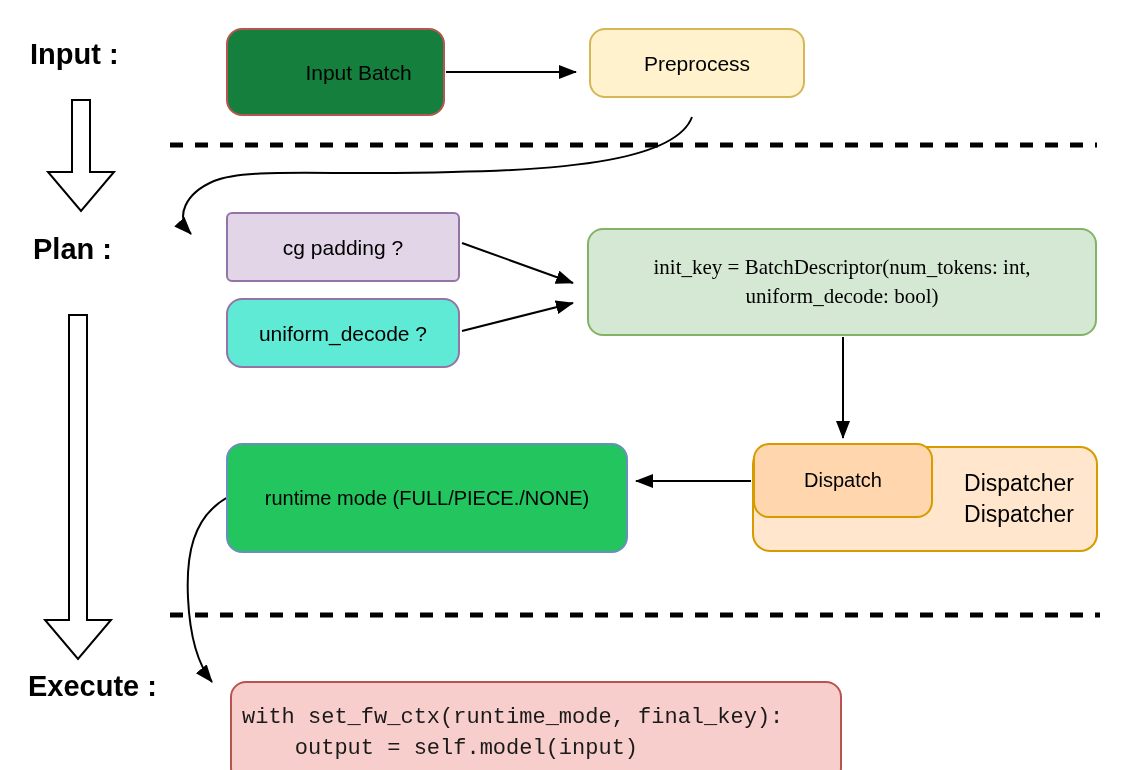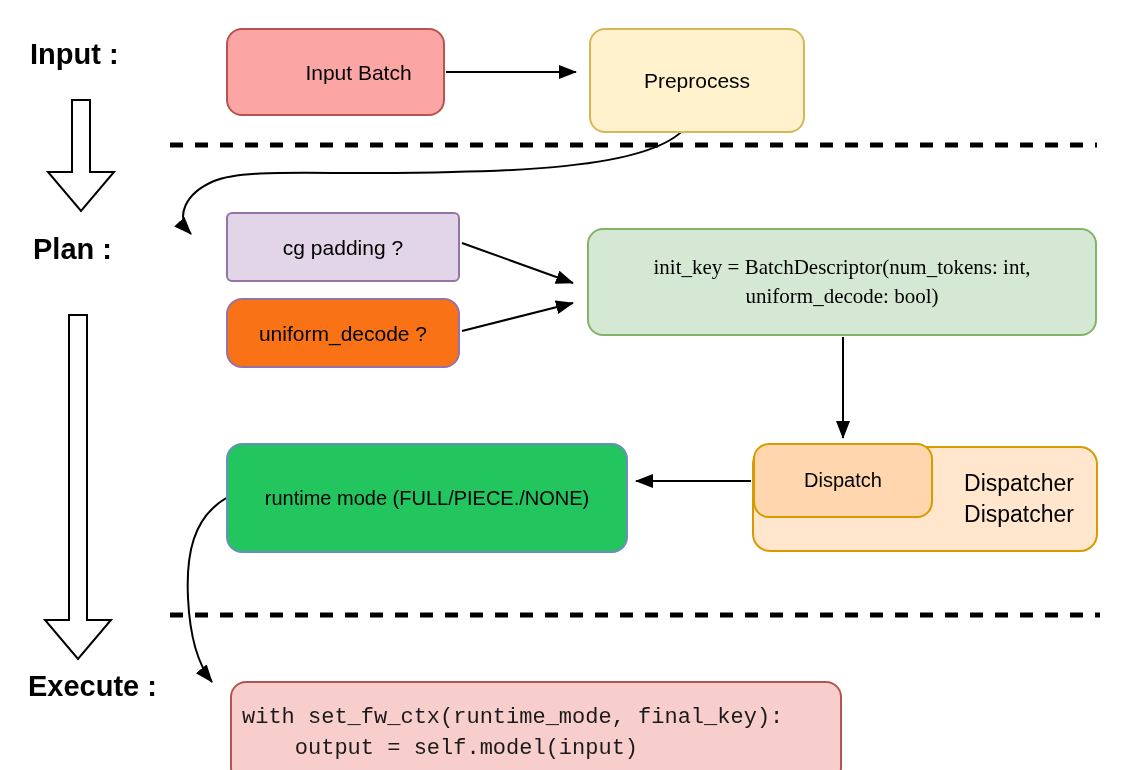--- a/index.html
+++ b/index.html
@@ -87,33 +87,33 @@
     <path d="M462 331 L573 303" stroke="#000" stroke-width="2" fill="none" marker-end="url(#ah)"></path>
     <path d="M843 337 V438" stroke="#000" stroke-width="2" fill="none" marker-end="url(#ah)"></path>
     <path d="M751 481 H636" stroke="#000" stroke-width="2" fill="none" marker-end="url(#ah)"></path>
     <path d="M228 497 C192 517 186 556 188 598 C190 640 199 666 212 682" stroke="#000" stroke-width="2" fill="none" marker-end="url(#ah)"></path>
   </svg>
 
   <div class="stage-label" style="left:30px; top:38px;">Input :</div>
   <div class="stage-label" style="left:33px; top:233px;">Plan :</div>
   <div class="stage-label" style="left:28px; top:670px;">Execute :</div>
 
-  <div class="node" style="left: 226px; top: 28px; width: 219px; height: 88px; background: #fca5a5; border-color: rgb(184, 84, 80); padding-left: 46px;">
+  <div class="node" style="left: 226px; top: 28px; width: 219px; height: 88px; background: #15803d; border-color: rgb(184, 84, 80); padding-left: 46px;">
     <span class="line">Input Batch</span>
   </div>
 
-  <div class="node" style="left: 589px; top: 28px; width: 216px; height: 105px; background: rgb(255, 242, 204); border-color: rgb(214, 182, 86);">
+  <div class="node" style="left: 589px; top: 28px; width: 216px; height: 70px; background: rgb(255, 242, 204); border-color: rgb(214, 182, 86);">
     <span class="line">Preprocess</span>
   </div>
 
   <div class="node" style="left: 226px; top: 212px; width: 234px; height: 70px; background: rgb(225, 213, 231); border-color: rgb(150, 115, 166); border-radius: 6px;">
     <span class="line">cg padding ?</span>
   </div>
 
-  <div class="node" style="left: 226px; top: 298px; width: 234px; height: 70px; background: #f97316; border-color: rgb(150, 115, 166);">
+  <div class="node" style="left: 226px; top: 298px; width: 234px; height: 70px; background: #5eead4; border-color: rgb(150, 115, 166);">
     <span class="line">uniform_decode ?</span>
   </div>
 
   <div class="node" style="left: 587px; top: 228px; width: 510px; height: 108px; background: rgb(213, 232, 212); border-color: rgb(130, 179, 102); font-family: Liberation Serif, serif;">
     <span class="line">init_key = BatchDescriptor(num_tokens: int,</span>
     <span class="line">uniform_decode: bool)</span>
   </div>
 
   <div class="node" style="left: 752px; top: 446px; width: 346px; height: 106px; border-radius: 18px; background: rgb(255, 230, 204); border-color: rgb(215, 155, 0);">
     <div class="dispatcher-text">

